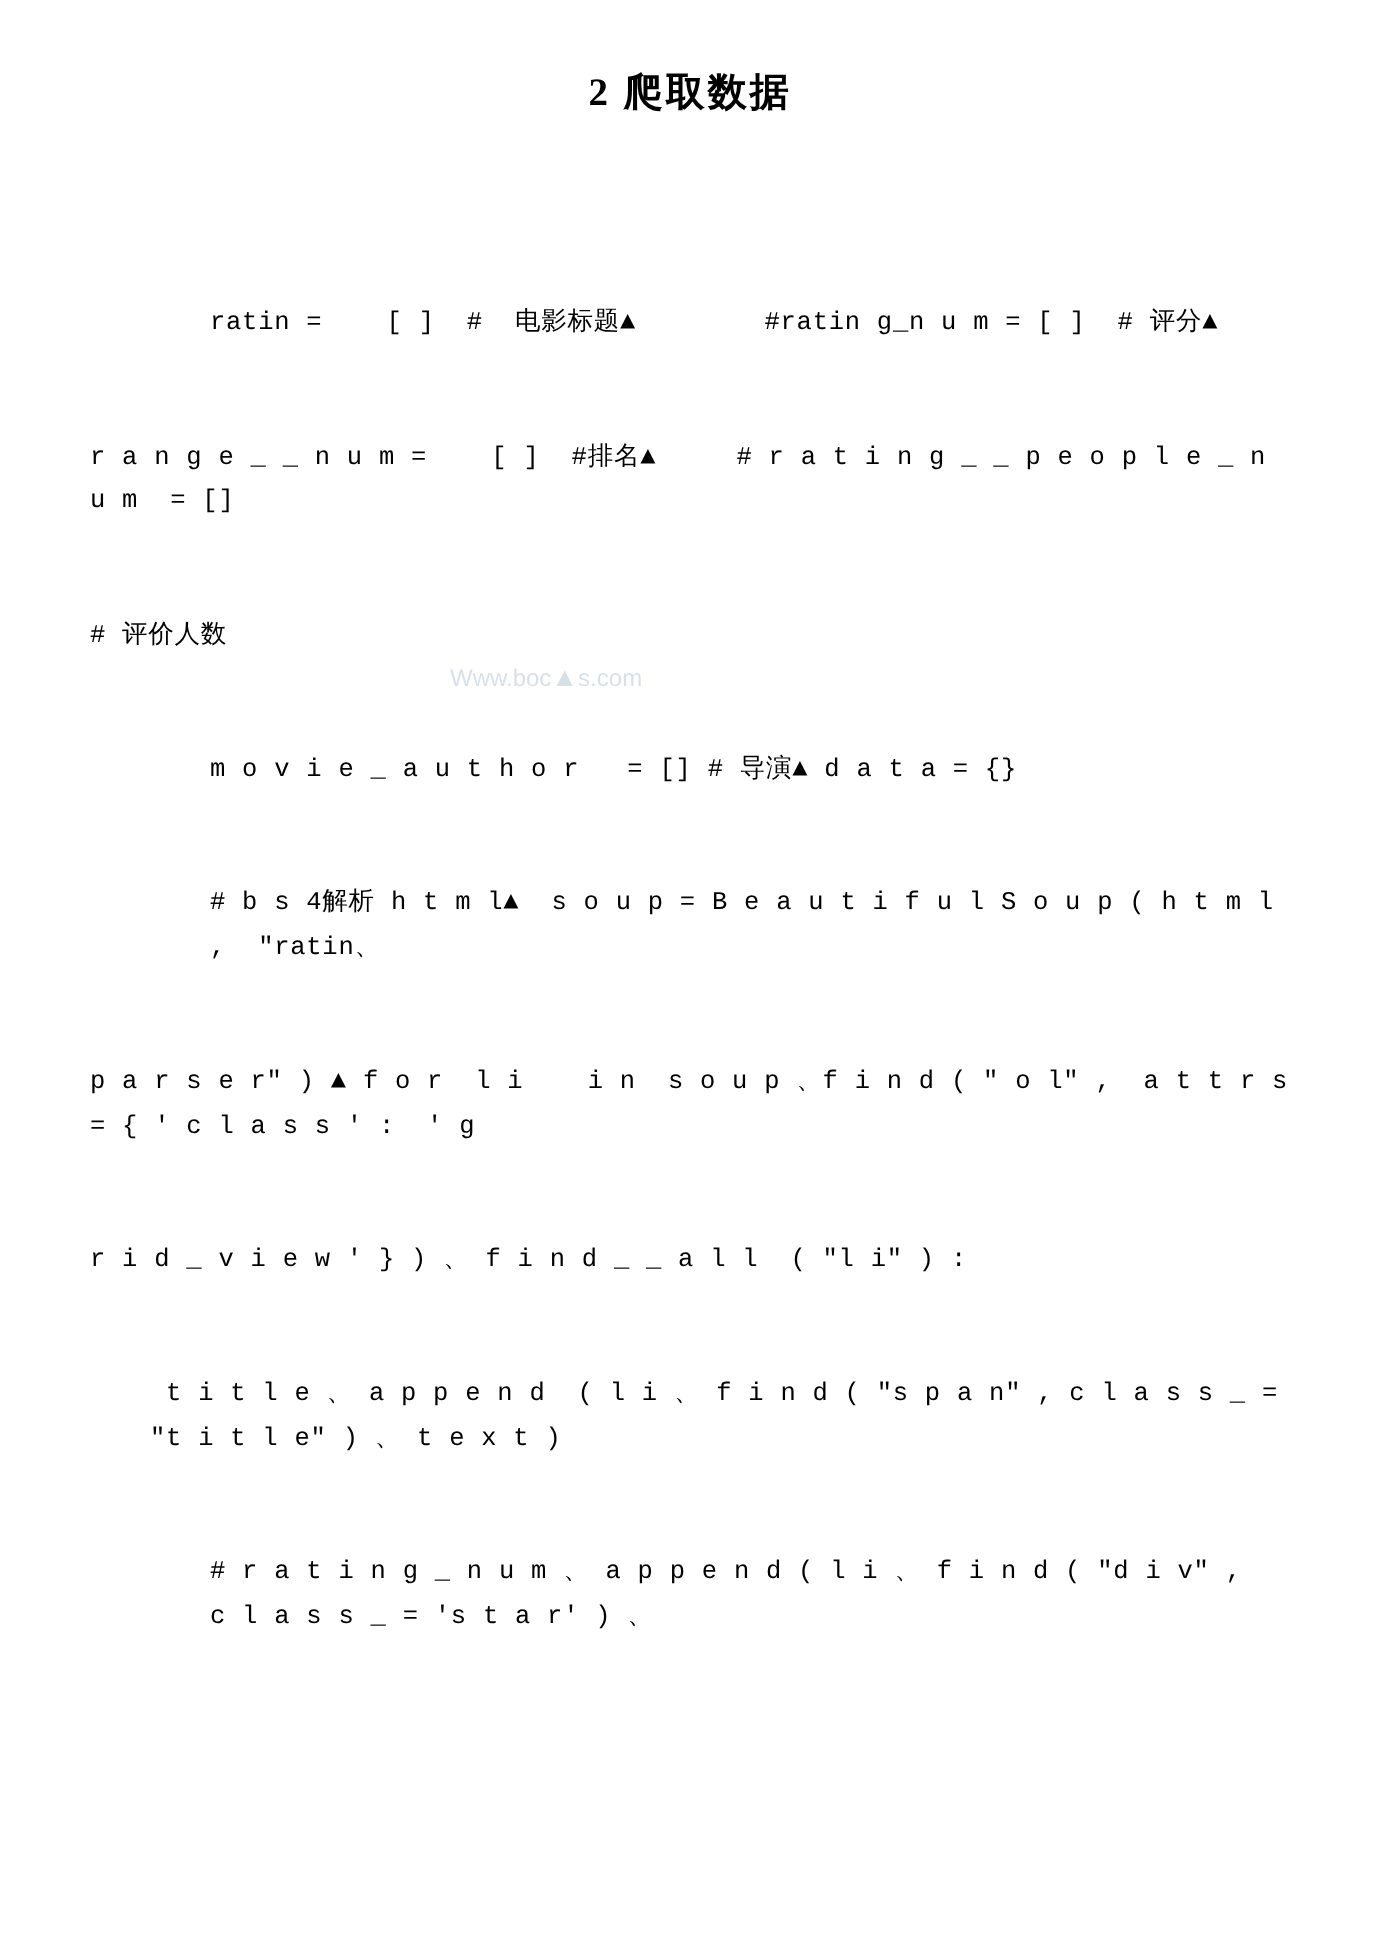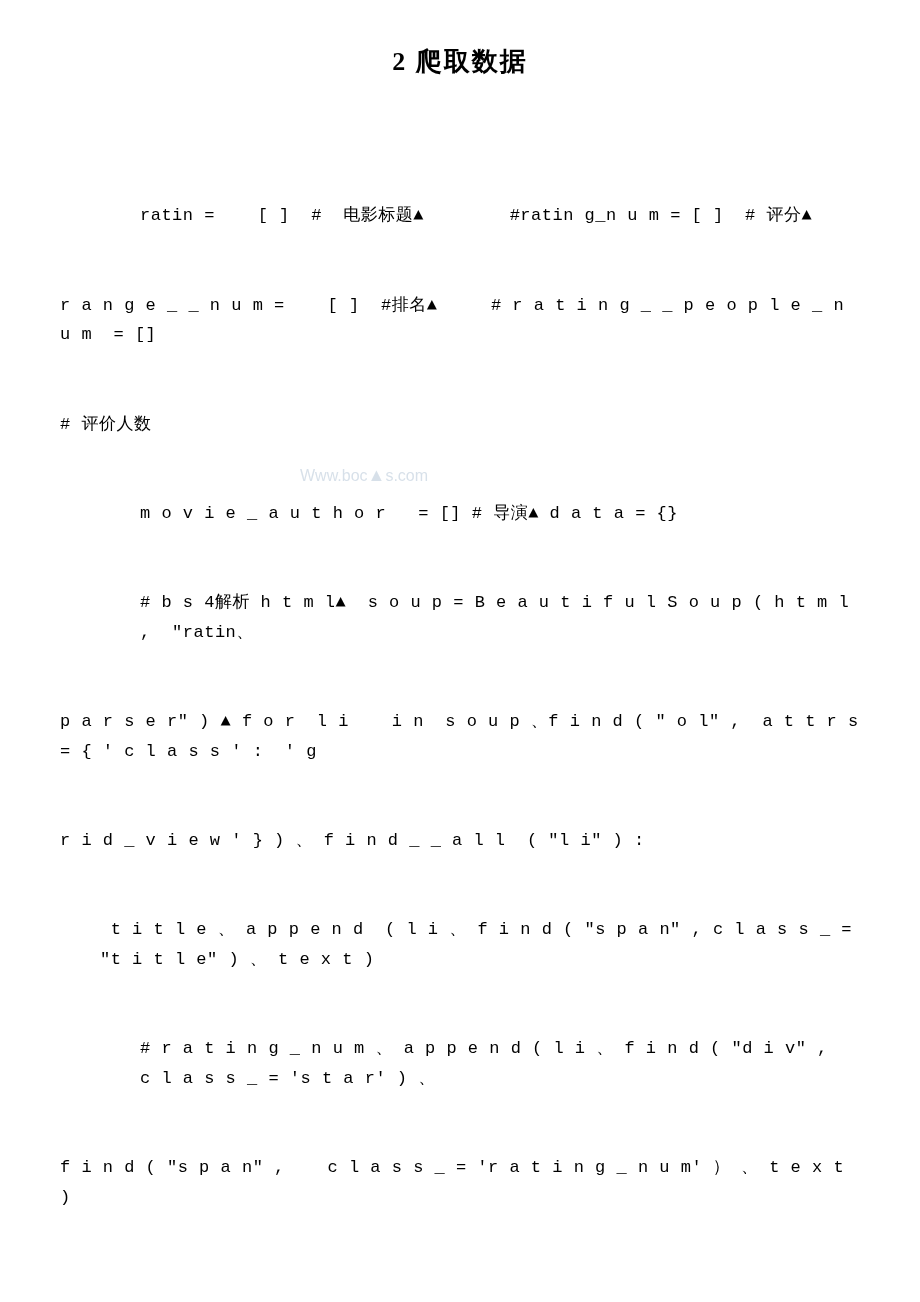--- a/index.html
+++ b/index.html
@@ -66,21 +66,20 @@
 
     <span class="code-line indent2">ratin =    [ ]  #  电影标题▲        #ratin g_n u m = [ ]  # 评分▲</span>
     <span class="code-line">r a n g e _ _ n u m =    [ ]  #排名▲     # r a t i n g _ _ p e o p l e _ n u m  = []</span>
     <span class="code-line"># 评价人数</span>
     <span class="code-line indent2">m o v i e _ a u t h o r   = [] # 导演▲ d a t a = {}</span>
     <span class="code-line indent2"># b s 4解析 h t m l▲  s o u p = B e a u t i f u l S o u p ( h t m l ,  "ratin、</span>
     <span class="code-line">p a r s e r" ) ▲ f o r  l i    i n  s o u p 、f i n d ( " o l" ,  a t t r s = { ' c l a s s ' :  ' g</span>
     <span class="code-line">r i d _ v i e w ' } ) 、 f i n d _ _ a l l  ( "l i" ) :</span>
     <span class="code-line indent1"> t i t l e 、 a p p e n d  ( l i 、 f i n d ( "s p a n" , c l a s s _ = "t i t l e" ) 、 t e x t )</span>
     <span class="code-line indent2"># r a t i n g _ n u m 、 a p p e n d ( l i 、 f i n d ( "d i v" ,    c l a s s _ = 's t a r' ) 、</span>
-    <span class="code-line">f i n d ( "s p a n" ,    c l a s s _ = 'r a t i n g _ n u m' ） 、 t e x t )</span>
     
     
     
     
     
     
     
     
     
     
@@ -92,16 +91,16 @@
     
     
     
     
     
     
     
 
   </div>
 
-  <div class="watermark inline-watermark" style="position: absolute; top: 460px; left: 300px; font-size: 16px; color: #b8c8d8; transform: rotate(0deg); pointer-events:none;text-align:center;">
+  <div class="watermark inline-watermark" style="position: absolute; top: 436px; left: 300px; font-size: 16px; color: #b8c8d8; transform: rotate(0deg); pointer-events:none;text-align:center;">
     Www.boc<span style="font-size:18px;">▲</span>s.com
   </div>
 </div>
 
 </body></html>

